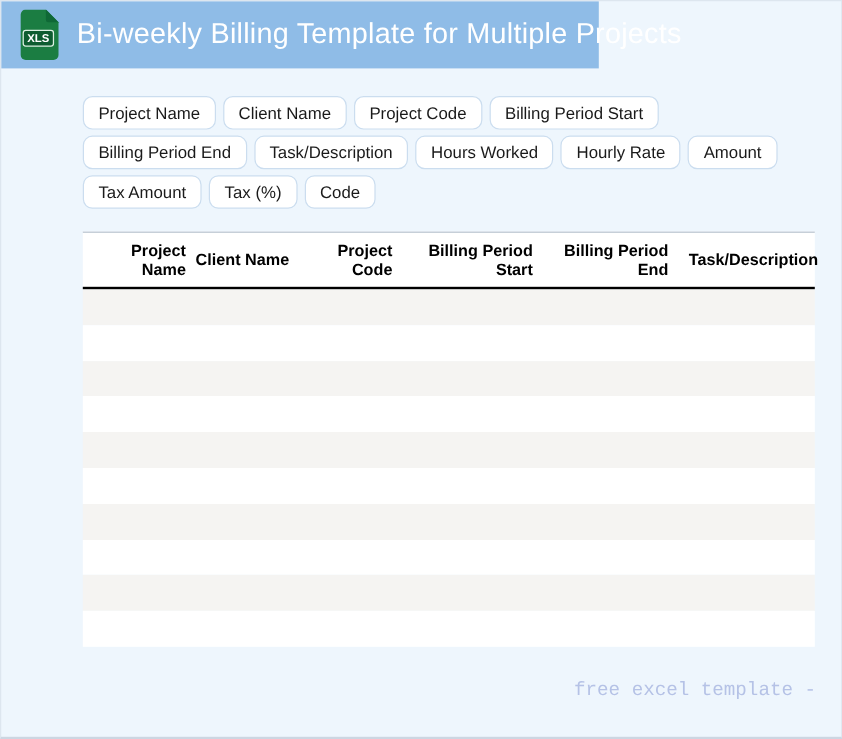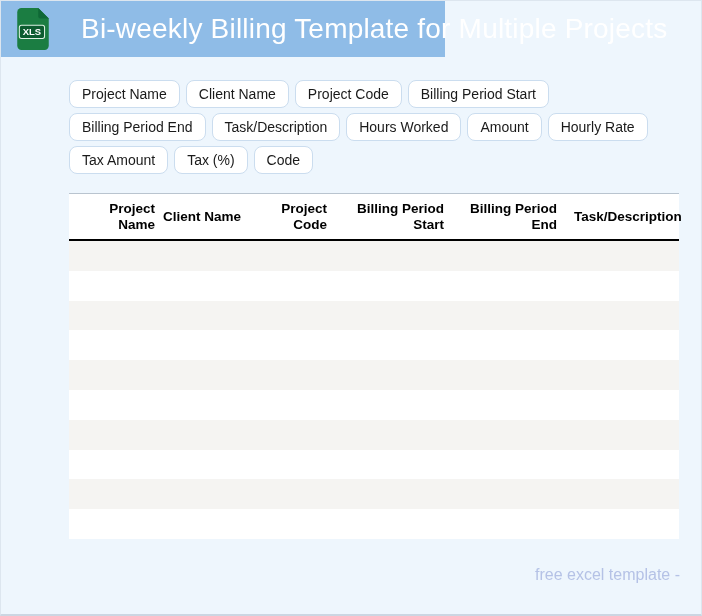--- a/index.html
+++ b/index.html
@@ -21,28 +21,28 @@
     position:relative;
     width:702px;height:616px;
     background:var(--page-bg);
     border:1px solid #dde6ef;
     border-bottom:2px solid #ccd6e2;
     overflow:hidden;
   }
   
   .topbar{
     position:absolute;left:0;top:0;
-    width:444px;height:56px;
+    width:498px;height:56px;
     background:var(--header-bg);
     display:flex;align-items:center;
-    padding-left:15px;gap:31px;
+    padding-left:15px;gap:14px;
   }
   .xls-icon{flex:0 0 auto;display:flex;align-items:center;}
   .app-title{
-    color:#ffffff;font-size:28px;font-weight:400;
+    color:#ffffff;font-size:24px;font-weight:400;
     letter-spacing:.2px;white-space:nowrap;
   }
   
   .chips{
     position:absolute;left:0;top:79px;
     width:702px;
     padding-left:68px;padding-right:20px;
     display:flex;flex-wrap:wrap;
     column-gap:6px;row-gap:5px;
   }
@@ -90,21 +90,21 @@
   .sheet-body{width:610px;}
   .srow{height:29.8px;width:610px;}
   .srow:nth-of-type(odd){background:var(--stripe);}
   .srow:nth-of-type(even){background:#ffffff;}
   
   .footer{
     position:absolute;right:21px;top:565px;
     display:flex;align-items:baseline;
     font-size:16px;
   }
-  .footer-text{color:var(--footer-text);font-weight:400;}
+  .footer-text{color:var(--footer-text);font-weight:400;font-family:Liberation Mono, monospace;}
   .footer-brand{color:var(--footer-brand);font-weight:bold;margin-left:9px;text-decoration:none;}
 </style>
 </head>
 <body>
 
 <div class="page">
 
   <div class="topbar">
     <span class="xls-icon">
       <svg width="34" height="42" viewBox="0 0 32 40" aria-hidden="true">
@@ -126,23 +126,23 @@
       <button class="chip">Project Code</button>
 
       <button class="chip">Billing Period Start</button>
 
       <button class="chip">Billing Period End</button>
 
       <button class="chip">Task/Description</button>
 
       <button class="chip">Hours Worked</button>
 
+      <button class="chip">Hourly Rate</button>
+
       <button class="chip">Amount</button>
-
-      <button class="chip">Hourly Rate</button>
 
 
       <button class="chip">Tax Amount</button>
 
       <button class="chip">Tax (%)</button>
 
 
       <button class="chip">Code</button>
     </div>
 

